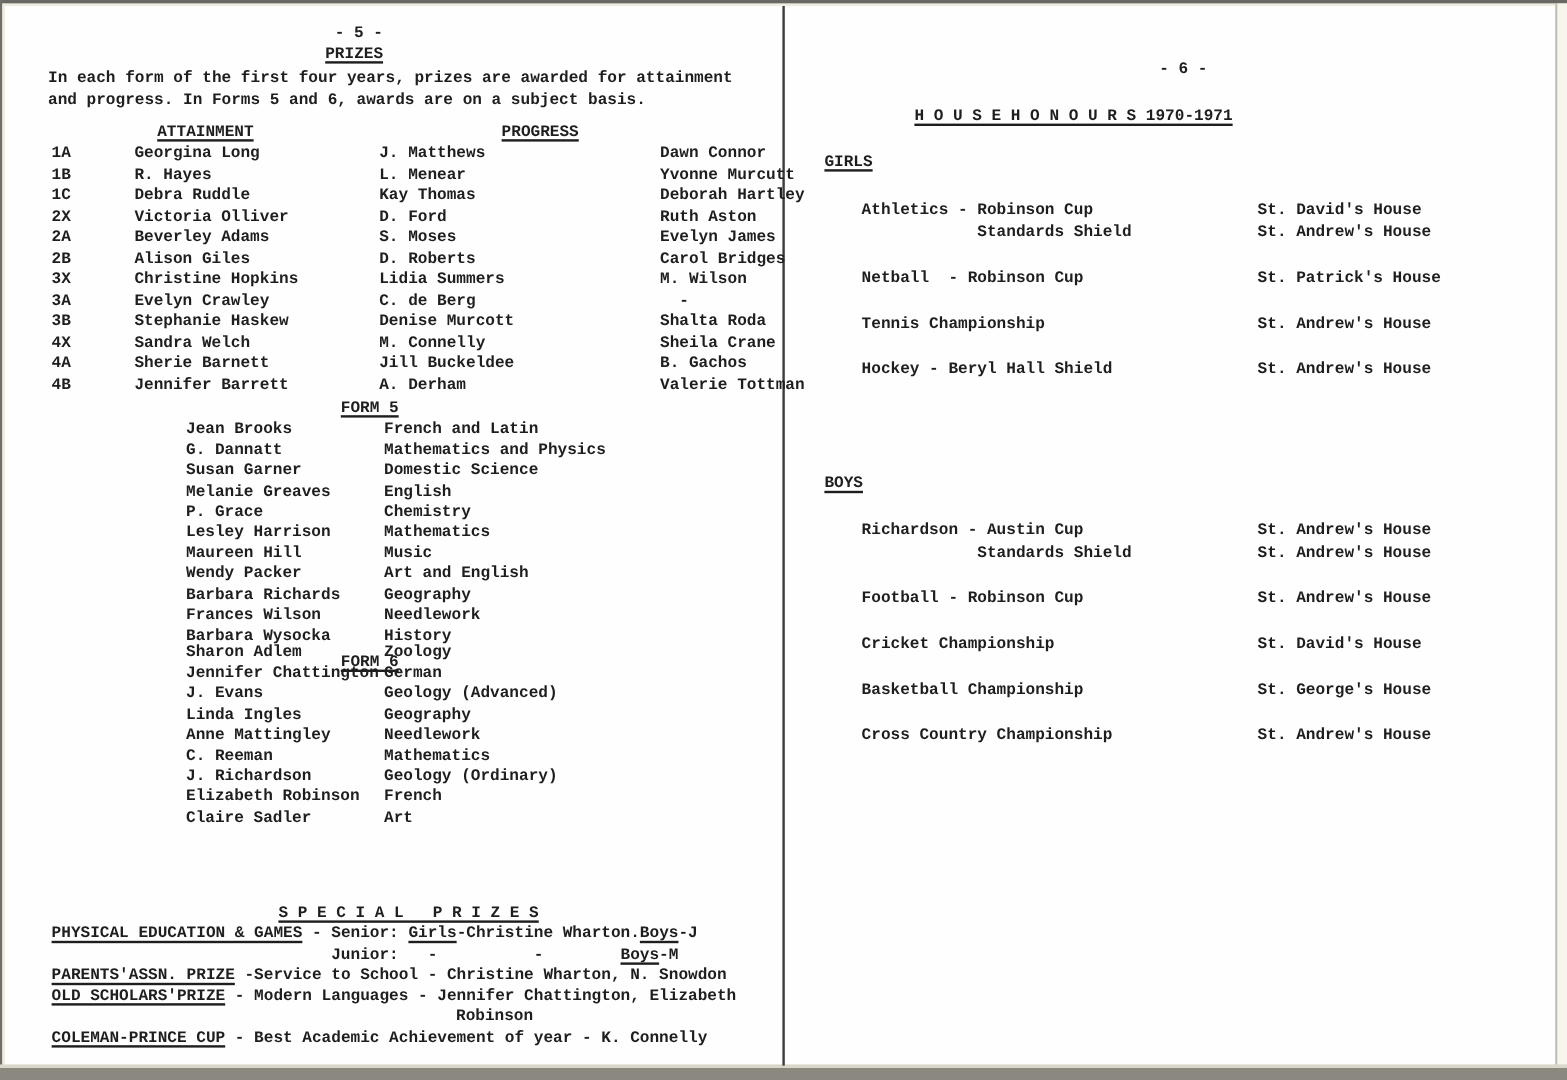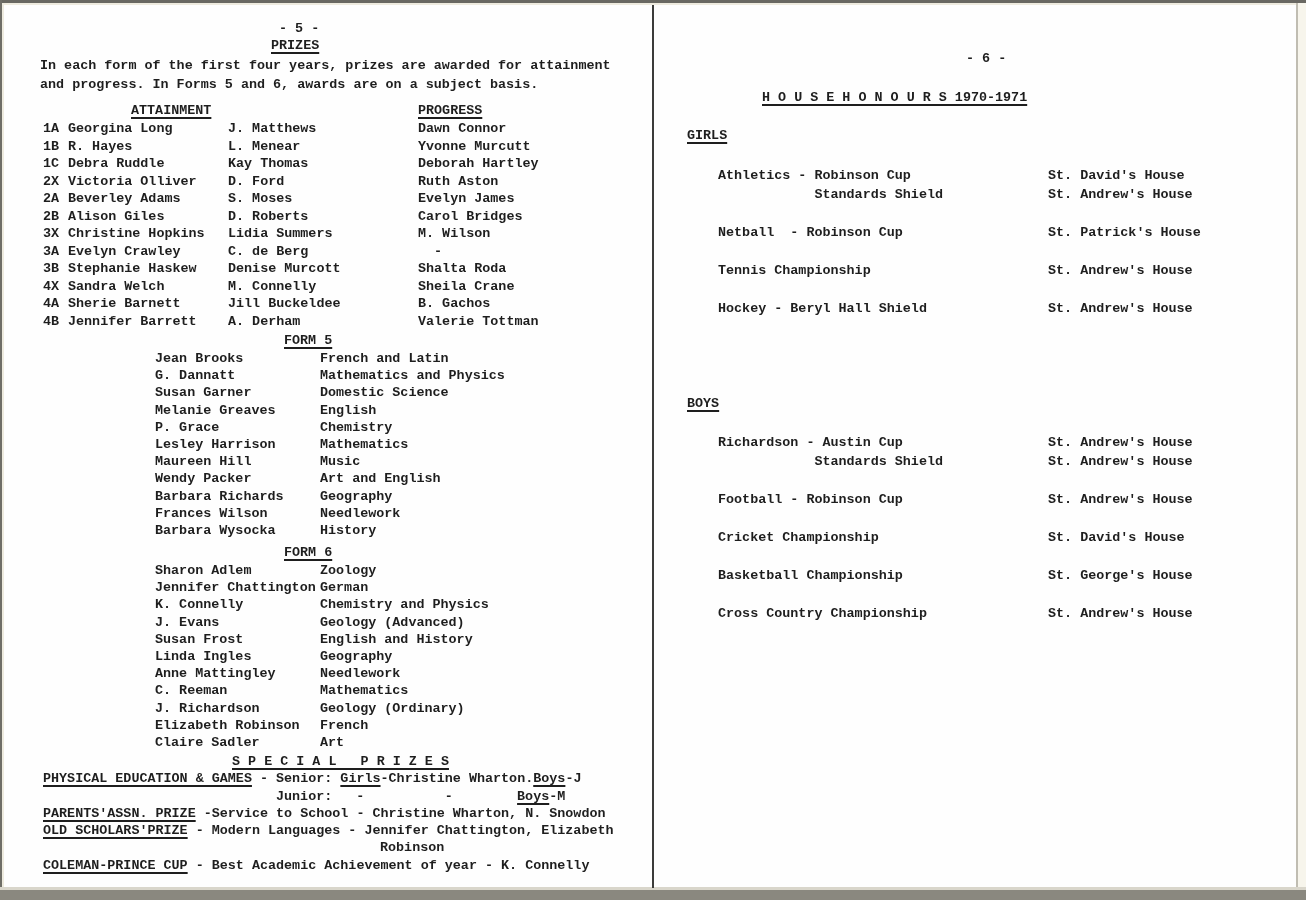--- a/index.html
+++ b/index.html
@@ -20,21 +20,21 @@
   .strip.right2{left:1298px;top:3px;width:8px;height:890px;background:#f7f5ec;}
   .strip.bot1{left:0;top:887px;width:1306px;height:3px;background:#d9d6cb;}
   .strip.bot2{left:0;top:890px;width:1306px;height:10px;background:#8a887f;}
   .divider{position:absolute;left:652px;top:5px;width:2px;height:883px;background:#3c3c3a;}
 
   .abs{position:absolute;}
   span{white-space:pre;}
   .u{text-decoration:underline;text-decoration-thickness:1.5px;text-underline-offset:3px;}
 
   
-  .trow{display:flex;height:17.5px;line-height:17.5px;}
+  .trow{display:flex;height:17.5px;line-height:17.5px;gap:44px;}
   .c-form{width:25px;}
   .c-n1{width:160px;}
   .c-n2{width:190px;}
 
   
   .frow{display:flex;height:17.2px;line-height:17.2px;}
   .f-name{width:165px;}
 
   
   .sline{display:flex;height:17.3px;line-height:17.3px;}
@@ -216,46 +216,38 @@
           <span>Needlework</span>
         </div>
 
         <div class="frow">
           <span class="f-name">Barbara Wysocka</span>
           <span>History</span>
         </div>
       </div>
 
     <div class="abs u" style="left:284px;top:545px">FORM 6</div>
-    <div class="abs" style="left:155px;top:562px">
+    <div class="abs" style="left:155px;top:536px">
 
         <div class="frow">
           <span class="f-name">Sharon Adlem</span>
           <span>Zoology</span>
         </div>
 
         <div class="frow">
           <span class="f-name">Jennifer Chattington</span>
           <span>German</span>
         </div>
 
-        <div class="frow">
-          <span class="f-name">K. Connelly</span>
-          <span>Chemistry and Physics</span>
-        </div>
 
         <div class="frow">
           <span class="f-name">J. Evans</span>
           <span>Geology (Advanced)</span>
         </div>
 
-        <div class="frow">
-          <span class="f-name">Susan Frost</span>
-          <span>English and History</span>
-        </div>
 
         <div class="frow">
           <span class="f-name">Linda Ingles</span>
           <span>Geography</span>
         </div>
 
         <div class="frow">
           <span class="f-name">Anne Mattingley</span>
           <span>Needlework</span>
         </div>

